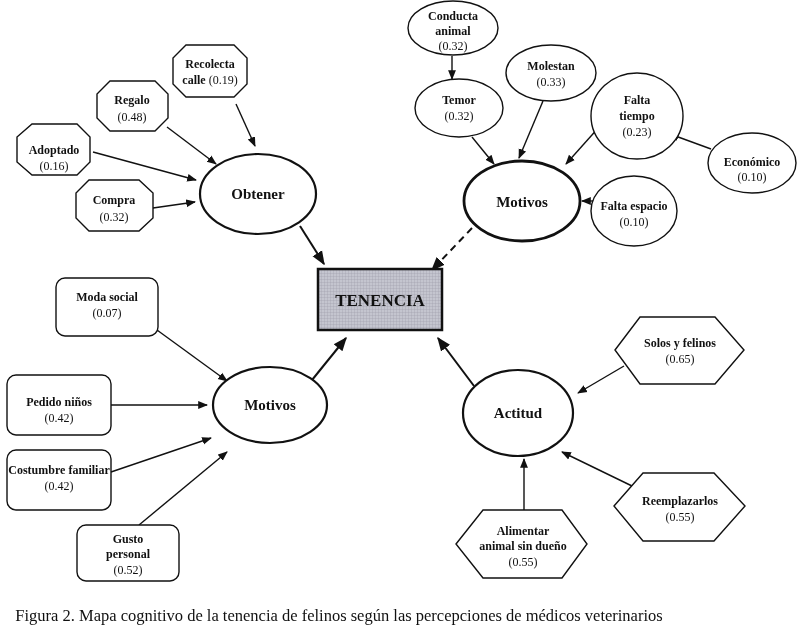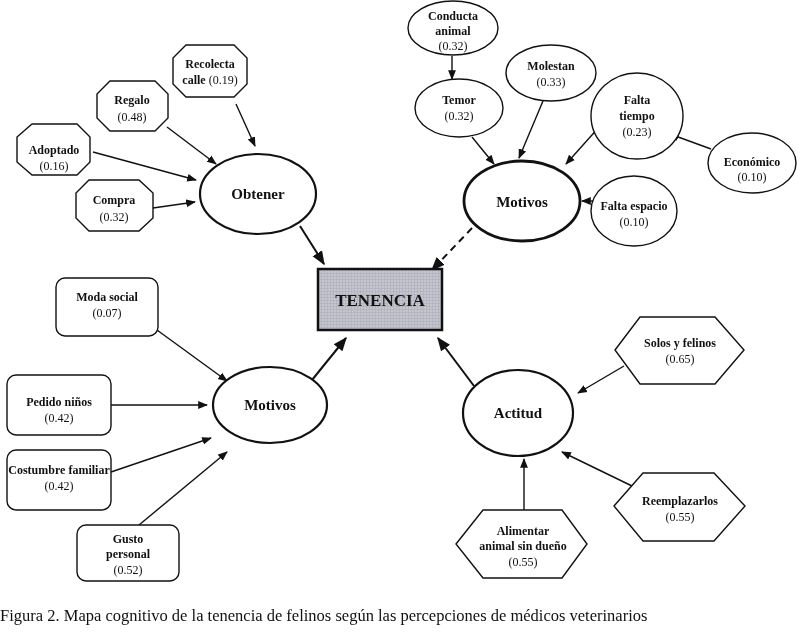--- a/index.html
+++ b/index.html
@@ -3,21 +3,21 @@
 <meta charset="utf-8">
 <style>
   html, body { margin: 0; padding: 0; background: #ffffff; }
   body { width: 798px; height: 639px; overflow: hidden; position: relative; }
   svg#diagram { position: absolute; left: 0; top: 0; }
   svg text { font-family: "Liberation Serif", serif; fill: #111; text-anchor: middle; }
   .lbl { font-weight: bold; font-size: 12px; }
   .val { font-size: 12px; }
   .hub { font-weight: bold; font-size: 15px; }
   .center-t { font-weight: bold; font-size: 17px; }
-  .caption { position: absolute; left: 0; top: 606px; width: 678px; text-align: left;
+  .caption { position: absolute; left: 0; top: 606px; width: 678px; text-align: center;
              font-family: "Liberation Serif", serif; font-size: 16.5px; color: #111; }
 </style>
 </head>
 <body>
 
 <svg id="diagram" width="798" height="600" viewBox="0 0 798 600">
   <defs>
     <pattern id="grid" width="3" height="3" patternUnits="userSpaceOnUse">
       <rect width="3" height="3" fill="#c4c5cf"></rect>
       <path d="M0 0 H3 M0 0 V3" stroke="#9a9ba8" stroke-width="0.6"></path>

